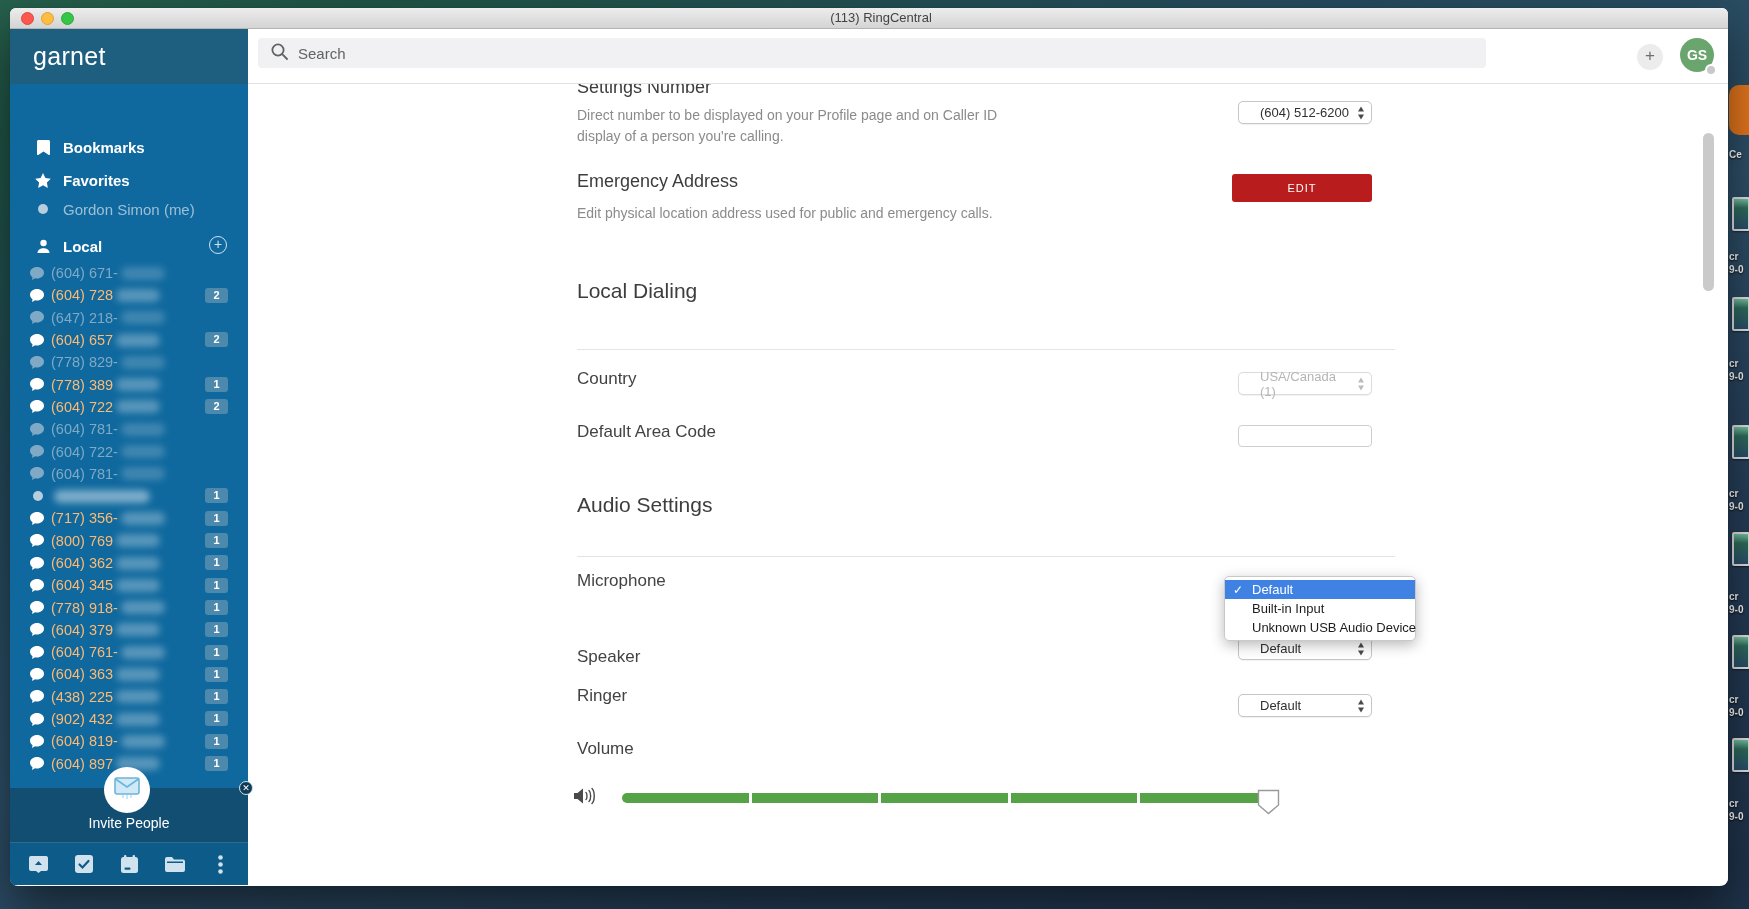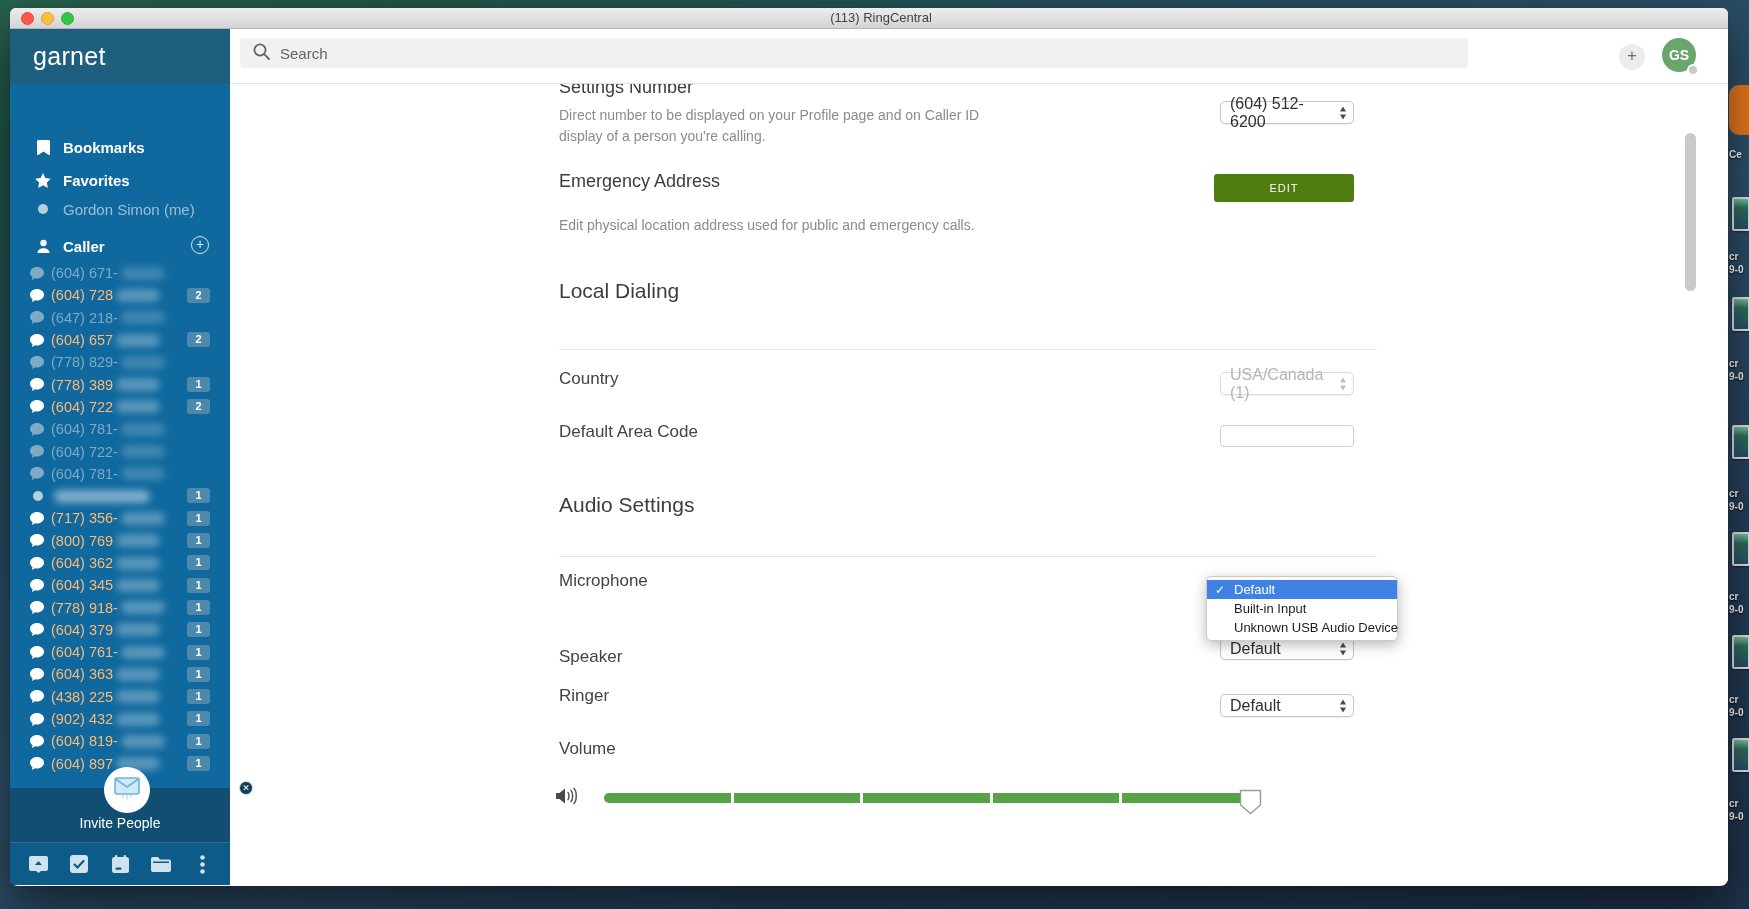--- a/index.html
+++ b/index.html
@@ -29,21 +29,21 @@
   }
   .lights { position:absolute; left:11px; top:4px; display:flex; gap:7px; }
   .light { width:13px; height:13px; border-radius:50%; }
   .light.red   { background:#fc5850; border:1px solid #df4640; }
   .light.yellow{ background:#fdbd40; border:1px solid #dfa133; }
   .light.green { background:#35c648; border:1px solid #2aab38; }
 
   .app { display:flex; height:856px; }
 
   
-  .sidebar { width:220px; flex:none; background:#10699e; position:relative; color:#fff; z-index:3; }
+  .sidebar { width:238px; flex:none; background:#10699e; position:relative; color:#fff; z-index:3; }
   .sb-header { height:55px; background:#1e5f80; }
   .brand { font-size:25px; font-weight:400; color:#fff; padding:13px 0 0 23px; letter-spacing:.3px; }
 
   .phone-pill {
     position:absolute; left:7px; top:58px; width:212px; height:36px; background:#fff; border-radius:7px;
     display:flex; align-items:center; padding:0 15px; color:#16344c; cursor:pointer;
   }
   .phone-pill .lbl { font-size:15px; font-weight:bold; margin-left:13px; }
   .phone-pill .cnt { margin-left:auto; font-size:14px; font-weight:bold; }
 
@@ -84,31 +84,31 @@
   .avatar { position:absolute; left:1432px; top:9px; width:34px; height:34px; border-radius:50%; background:#6aa56e; color:#fff; font-size:14px; font-weight:bold; text-align:center; line-height:34px; cursor:pointer; }
   .presence { position:absolute; left:1457px; top:35px; width:12px; height:12px; border-radius:50%; background:#c9c9c9; border:2px solid #fff; }
 
   .content { position:absolute; inset:0; }
   .h-item { position:absolute; left:329px; font-size:18px; color:#3d3d3d; font-weight:400; }
   .h-section { position:absolute; left:329px; font-size:21px; color:#3d3d3d; font-weight:400; }
   .desc { position:absolute; left:329px; font-size:14px; color:#8b8b8b; line-height:21px; max-width:445px; }
   .lbl-row { position:absolute; left:329px; font-size:17px; color:#434343; }
   .divider { position:absolute; left:329px; width:818px; height:1px; background:#e4e4e4; }
 
-  .sel { position:absolute; width:134px; height:23px; background:#fff; border:1px solid #c6c6c6; border-radius:5px; font-size:16px; color:#303030; display:flex; align-items:center; padding:0 20px 0 9px; cursor:pointer; box-shadow:0 .5px 1px rgba(0,0,0,.06); }
+  .sel { position:absolute; width:134px; height:23px; background:#fff; border:1px solid #c6c6c6; border-radius:5px; font-size:13px; color:#303030; display:flex; align-items:center; padding:0 20px 0 21px; cursor:pointer; box-shadow:0 .5px 1px rgba(0,0,0,.06); }
   .sel .arrows { position:absolute; right:5px; top:50%; transform:translateY(-50%); width:9px; height:13px; }
   .sel .arrows::before { content:""; position:absolute; top:0; left:1px; border-left:3.5px solid transparent; border-right:3.5px solid transparent; border-bottom:5px solid #4a4a4a; }
   .sel .arrows::after  { content:""; position:absolute; bottom:0; left:1px; border-left:3.5px solid transparent; border-right:3.5px solid transparent; border-top:5px solid #4a4a4a; }
   .sel.disabled { color:#b5b5b5; border-color:#dcdcdc; }
   .sel.disabled .arrows::before { border-bottom-color:#bcbcbc; }
   .sel.disabled .arrows::after  { border-top-color:#bcbcbc; }
 
   .txt-input { position:absolute; left:990px; width:134px; height:22px; border:1px solid #cfcfcf; border-radius:4px; background:#fff; font-size:13px; padding:0 8px; outline:none; font-family:"Liberation Sans",sans-serif; }
 
-  .edit-btn { position:absolute; left:984px; top:145px; width:140px; height:28px; background:#4d7c0f; border-radius:3px; color:#fff; font-size:11px; letter-spacing:1px; display:flex; align-items:center; justify-content:center; cursor:pointer; }
+  .edit-btn { position:absolute; left:984px; top:145px; width:140px; height:28px; background:#b91c1c; border-radius:3px; color:#fff; font-size:11px; letter-spacing:1px; display:flex; align-items:center; justify-content:center; cursor:pointer; }
 
   .menu { position:absolute; left:976px; top:547px; width:192px; background:#fff; border:1px solid #c9c9c9; border-radius:5px; box-shadow:0 4px 14px rgba(0,0,0,.28); padding:3px 0; z-index:4; }
   .menu-row { height:19px; display:flex; align-items:center; font-size:13px; color:#1c1c1c; padding-left:27px; position:relative; cursor:pointer; white-space:nowrap; }
   .menu-row.selected { background:#3f82e4; color:#fff; }
   .menu-row .check { position:absolute; left:8px; font-size:12px; }
 
   .volume-row { position:absolute; left:326px; top:758px; display:flex; align-items:center; }
   .vol-bar { position:relative; margin-left:27px; width:648px; height:10px; display:flex; }
   .vol-seg { height:10px; background:#55a346; margin-right:3px; flex:1; }
   .vol-seg:first-child { border-radius:5px 0 0 5px; }
@@ -197,21 +197,21 @@
         <span class="tx">Gordon Simon (me)</span>
       </div>
 
       <div class="sb-item" style="top:205px;">
         <span class="ic">
           <svg width="15" height="15" viewBox="0 0 15 15">
               <circle cx="7.5" cy="4" r="3.2" fill="#fff"></circle>
               <path fill="#fff" d="M1.5 14c0-3 2.7-4.8 6-4.8s6 1.8 6 4.8z"></path>
             </svg>
         </span>
-        <span class="tx">Caller</span>
+        <span class="tx">Local</span>
         <span class="plus-circle">+</span>
       </div>
 
       <div class="contacts">
 
       <div class="c-row muted">
             <span class="c-ic">
               <svg width="14" height="13" viewBox="0 0 14 13">
                 <path fill="#ffffff" d="M7 0C3.1 0 0 2.6 0 5.8c0 1.8 1 3.4 2.5 4.5L2 13l3.1-1.7c.6.1 1.2.2 1.9.2 3.9 0 7-2.6 7-5.8S10.9 0 7 0z"></path>
               </svg>
@@ -496,21 +496,21 @@
       <div class="content">
 
         <div class="h-item" style="top:48px;">Settings Number</div>
         <div class="desc" style="top:76px;">Direct number to be displayed on your Profile page and on Caller ID display of a person you're calling.</div>
         <div class="sel" style="left:990px; top:72px;">
           <span>(604) 512-6200</span>
           <span class="arrows"></span>
         </div>
 
         <div class="h-item" style="top:142px;">Emergency Address</div>
-        <div class="desc" style="top:186px;">Edit physical location address used for public and emergency calls.</div>
+        <div class="desc" style="top:174px;">Edit physical location address used for public and emergency calls.</div>
         <div class="edit-btn">EDIT</div>
 
         <div class="h-section" style="top:250px;">Local Dialing</div>
         <div class="divider" style="top:320px;"></div>
 
         <div class="lbl-row" style="top:340px;">Country</div>
         <div class="sel disabled" style="left:990px; top:343px;">
           <span>USA/Canada (1)</span>
           <span class="arrows"></span>
         </div>

